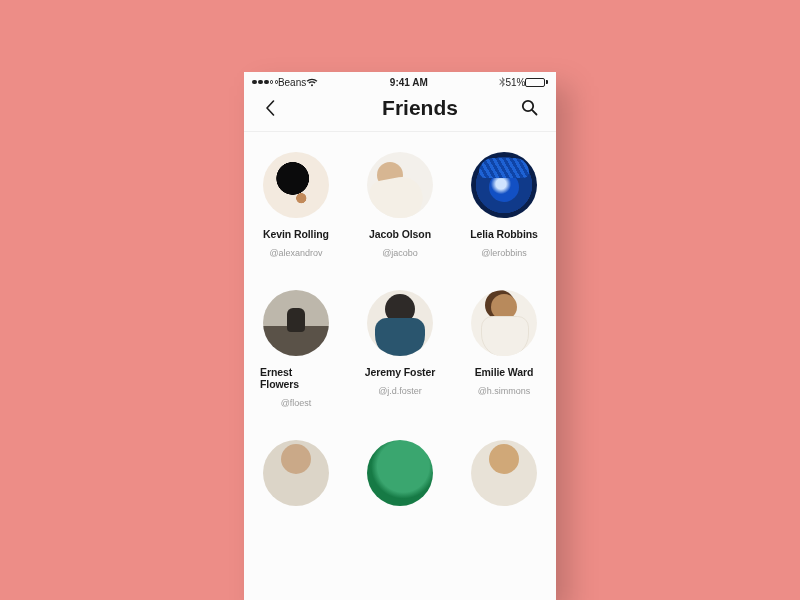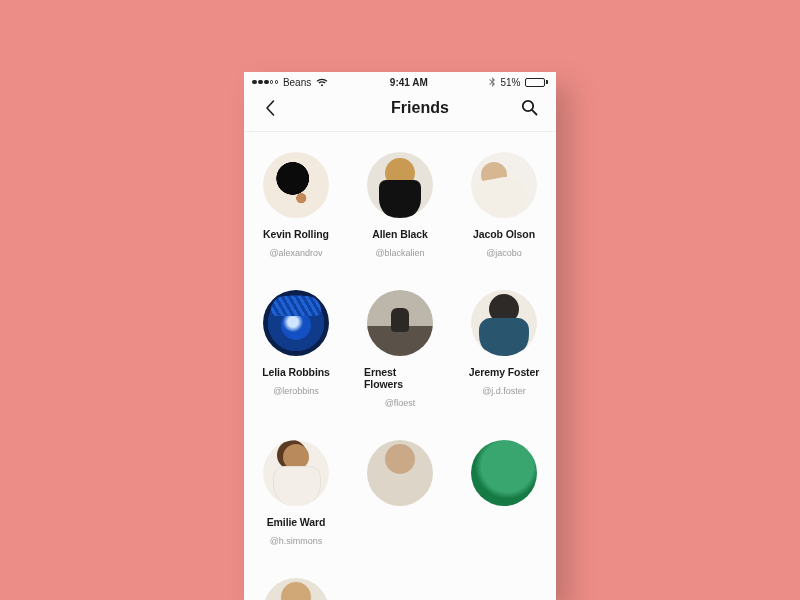--- a/index.html
+++ b/index.html
@@ -32,21 +32,21 @@
   .status {
     height: 18px;
     display: flex;
     align-items: center;
     justify-content: space-between;
     padding: 2px 8px 0 8px;
     font-size: 10px;
     font-weight: 500;
     color: #222;
   }
-  .status .left, .status .right { display: flex; align-items: center; gap: 5px; }
+  .status .left, .status .right { display: flex; align-items: center; }
   .dots { display: flex; gap: 1.5px; align-items: center; }
   .dot { width: 4.5px; height: 4.5px; border-radius: 50%; background: #222; }
   .dot.hollow { background: transparent; border: 0.9px solid #222; width: 3.2px; height:3.2px;}
   .wifi svg, .bt svg { display:block; }
   .battery {
     display:flex; align-items:center; gap:1px;
   }
   .bat-body {
     width: 20px; height: 9px; border: 1px solid #222; border-radius: 2px;
     position: relative; padding:1px;
@@ -55,21 +55,21 @@
   .bat-tip { width:1.5px; height:4px; background:#222; border-radius:0 1px 1px 0;}
 
   
   .header {
     height: 42px;
     display:flex; align-items:center; justify-content: space-between;
     padding: 0 14px 6px 14px;
     border-bottom: 1px solid #eeeeee;
   }
   .back, .search { width:24px; height:24px; display:flex; align-items:center; justify-content:center; cursor:pointer;}
-  .title { font-size: 16px; font-weight: 700; color:#1a1a1a;margin-left:40px; }
+  .title { font-size: 21px; font-weight: 700; color:#1a1a1a;margin-left:40px; }
 
   
   .grid {
     display:grid;
     grid-template-columns: repeat(3, 1fr);
     padding: 20px 16px 0 16px;
     column-gap: 8px;
     row-gap: 22px;
     gap: 32px;
   }
@@ -168,25 +168,20 @@
       </div>
     </div>
 
     <div class="grid">
 
       <div class="friend">
         <div class="avatar av-0"></div>
         <div class="name">Kevin Rolling</div>
         <div class="handle">@alexandrov</div>
       </div>
-      <div class="friend">
-        <div class="avatar av-1"></div>
-        <div class="name">Allen Black</div>
-        <div class="handle">@blackalien</div>
-      </div>
 
       <div class="friend">
         <div class="avatar av-3"></div>
         <div class="name">Jacob Olson</div>
         <div class="handle">@jacobo</div>
       </div>
       <div class="friend">
         <div class="avatar av-4"></div>
         <div class="name">Lelia Robbins</div>
         <div class="handle">@lerobbins</div>

